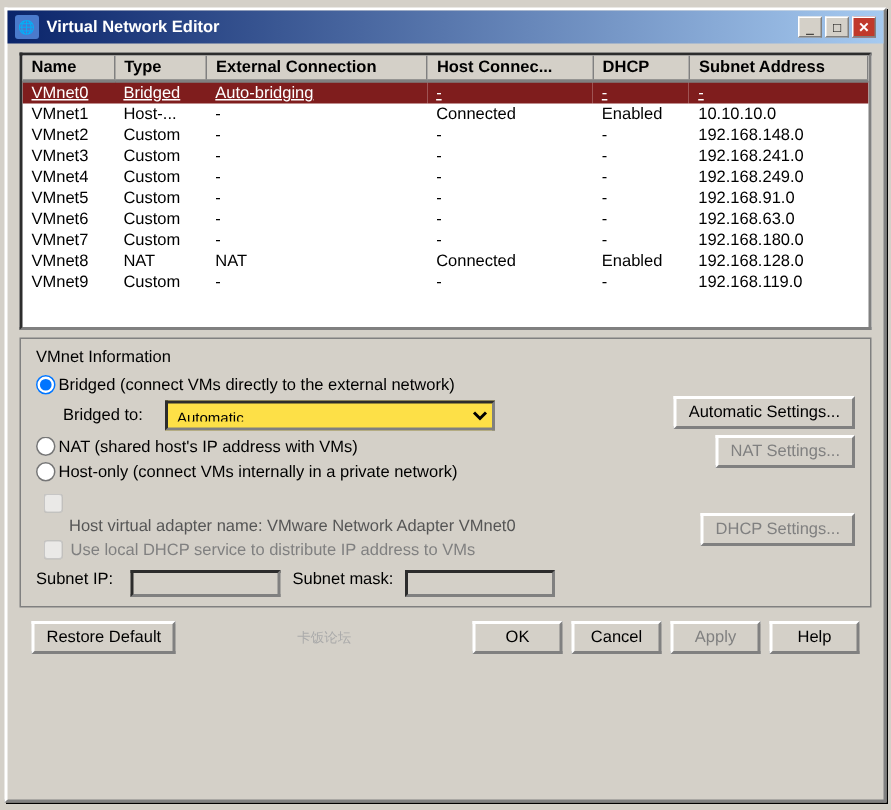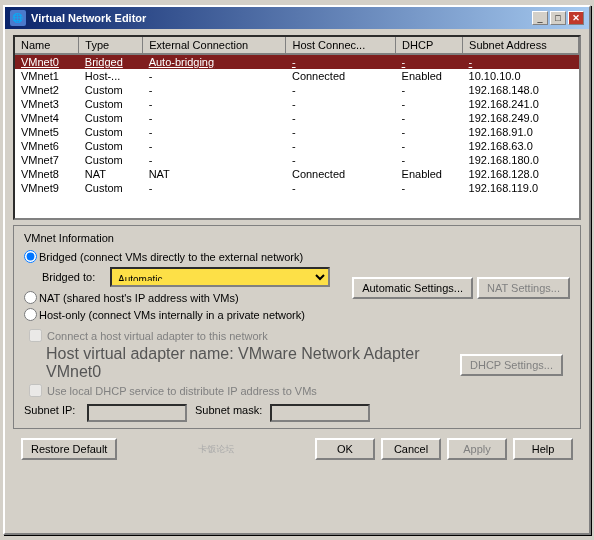--- a/index.html
+++ b/index.html
@@ -95,21 +95,21 @@
       font-size: 11px;
     }
     thead tr {
       background: #d4d0c8;
     }
     thead th {
       padding: 2px 6px;
       text-align: left;
       border-right: 1px solid #808080;
       border-bottom: 2px solid #808080;
-      font-weight: normal;
+      font-weight: bold;
       white-space: nowrap;
     }
     tbody tr {
       cursor: default;
     }
     tbody tr.selected {
       background: #7f1d1d;
       color: white;
       text-decoration: underline;
     }
@@ -205,21 +205,21 @@
     .bottom-buttons {
       display: flex;
       gap: 6px;
     }
     .row-with-btn {
       display: flex;
       align-items: center;
       justify-content: space-between;
     }
     .left-col { flex: 1; }
-    .right-col { display: flex; flex-direction: row; gap: 4px; align-items: flex-end; min-width: 110px; }
+    .right-col { display: flex; flex-direction: column; gap: 4px; align-items: flex-end; min-width: 110px; }
   </style>
 </head>
 <body>
 
 <div class="window">
   <div class="title-bar">
     <div class="title-bar-left">
       <span class="title-icon">🌐</span>
       <span class="title-text">Virtual Network Editor</span>
     </div>
@@ -355,23 +355,22 @@
         <div class="right-col">
           <button class="btn">Automatic Settings...</button>
           <button class="btn" disabled="">NAT Settings...</button>
         </div>
       </div>
 
       <div class="row-with-btn" style="margin-top:4px;">
         <div class="left-col">
           <div class="checkbox-row disabled">
             <input type="checkbox" disabled="" id="chk-adapter" style="">
-            <label for="chk-adapter">Connect a host virtual adapter to this network</label>
-          </div>
-          <div style="margin-left: 22px; margin-bottom:3px; font-size:16px; color:#555;">Host virtual adapter name: VMware Network Adapter VMnet0</div>
+          </div>
+          <div style="margin-left: 22px; margin-bottom:3px; font-size:11px; color:#555;">Host virtual adapter name: VMware Network Adapter VMnet0</div>
           <div class="checkbox-row disabled">
             <input type="checkbox" disabled="" id="chk-dhcp" style="">
             <label for="chk-dhcp">Use local DHCP service to distribute IP address to VMs</label>
           </div>
         </div>
         <div class="right-col">
           <button class="btn" disabled="">DHCP Settings...</button>
         </div>
       </div>
 

